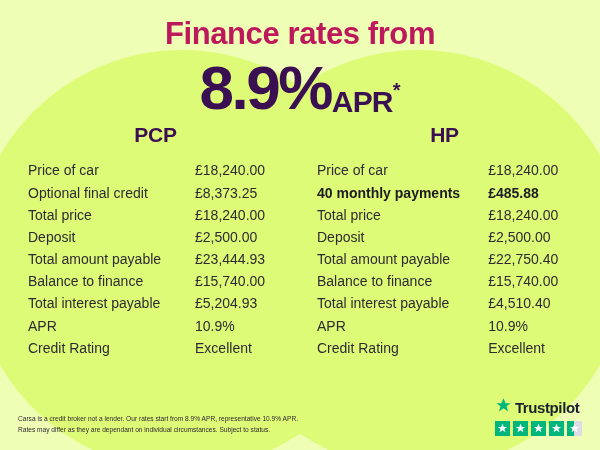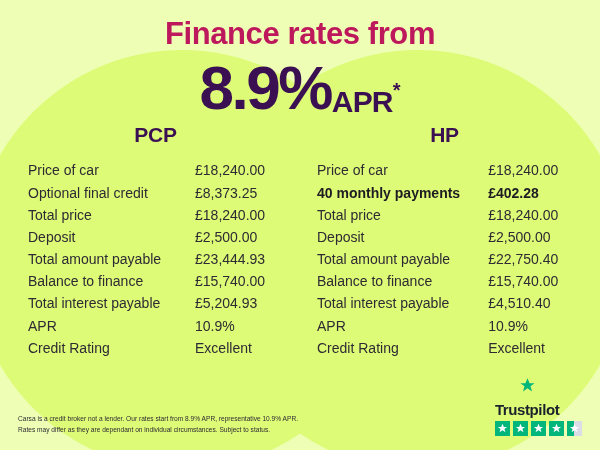--- a/index.html
+++ b/index.html
@@ -145,21 +145,20 @@
     display: flex;
     flex-direction: column;
     align-items: flex-start;
     gap: 3px;
     padding-right: 4px;
   }
   .tp-brand {
     display: flex;
     align-items: center;
     gap: 3px;
-    flex-direction: column;
   }
   .tp-name {
     font-size: 15px;
     font-weight: bold;
     color: #19212c;
     letter-spacing: -0.4px;
   }
   .tp-stars {
     display: flex;
     gap: 2.4px;
@@ -253,21 +252,21 @@
     <div class="table-col">
       <div class="table-title">HP</div>
       <table class="fin-table">
         <tbody id="hp-body">
             <tr>
               <td class="label">Price of car</td>
               <td class="value">£18,240.00</td>
             </tr>
             <tr class="highlight">
               <td class="label">40 monthly payments</td>
-              <td class="value">£402.28</td>
+              <td class="value">£485.88</td>
             </tr>
             <tr>
               <td class="label">Total price</td>
               <td class="value">£18,240.00</td>
             </tr>
             <tr>
               <td class="label">Deposit</td>
               <td class="value">£2,500.00</td>
             </tr>
             <tr>

